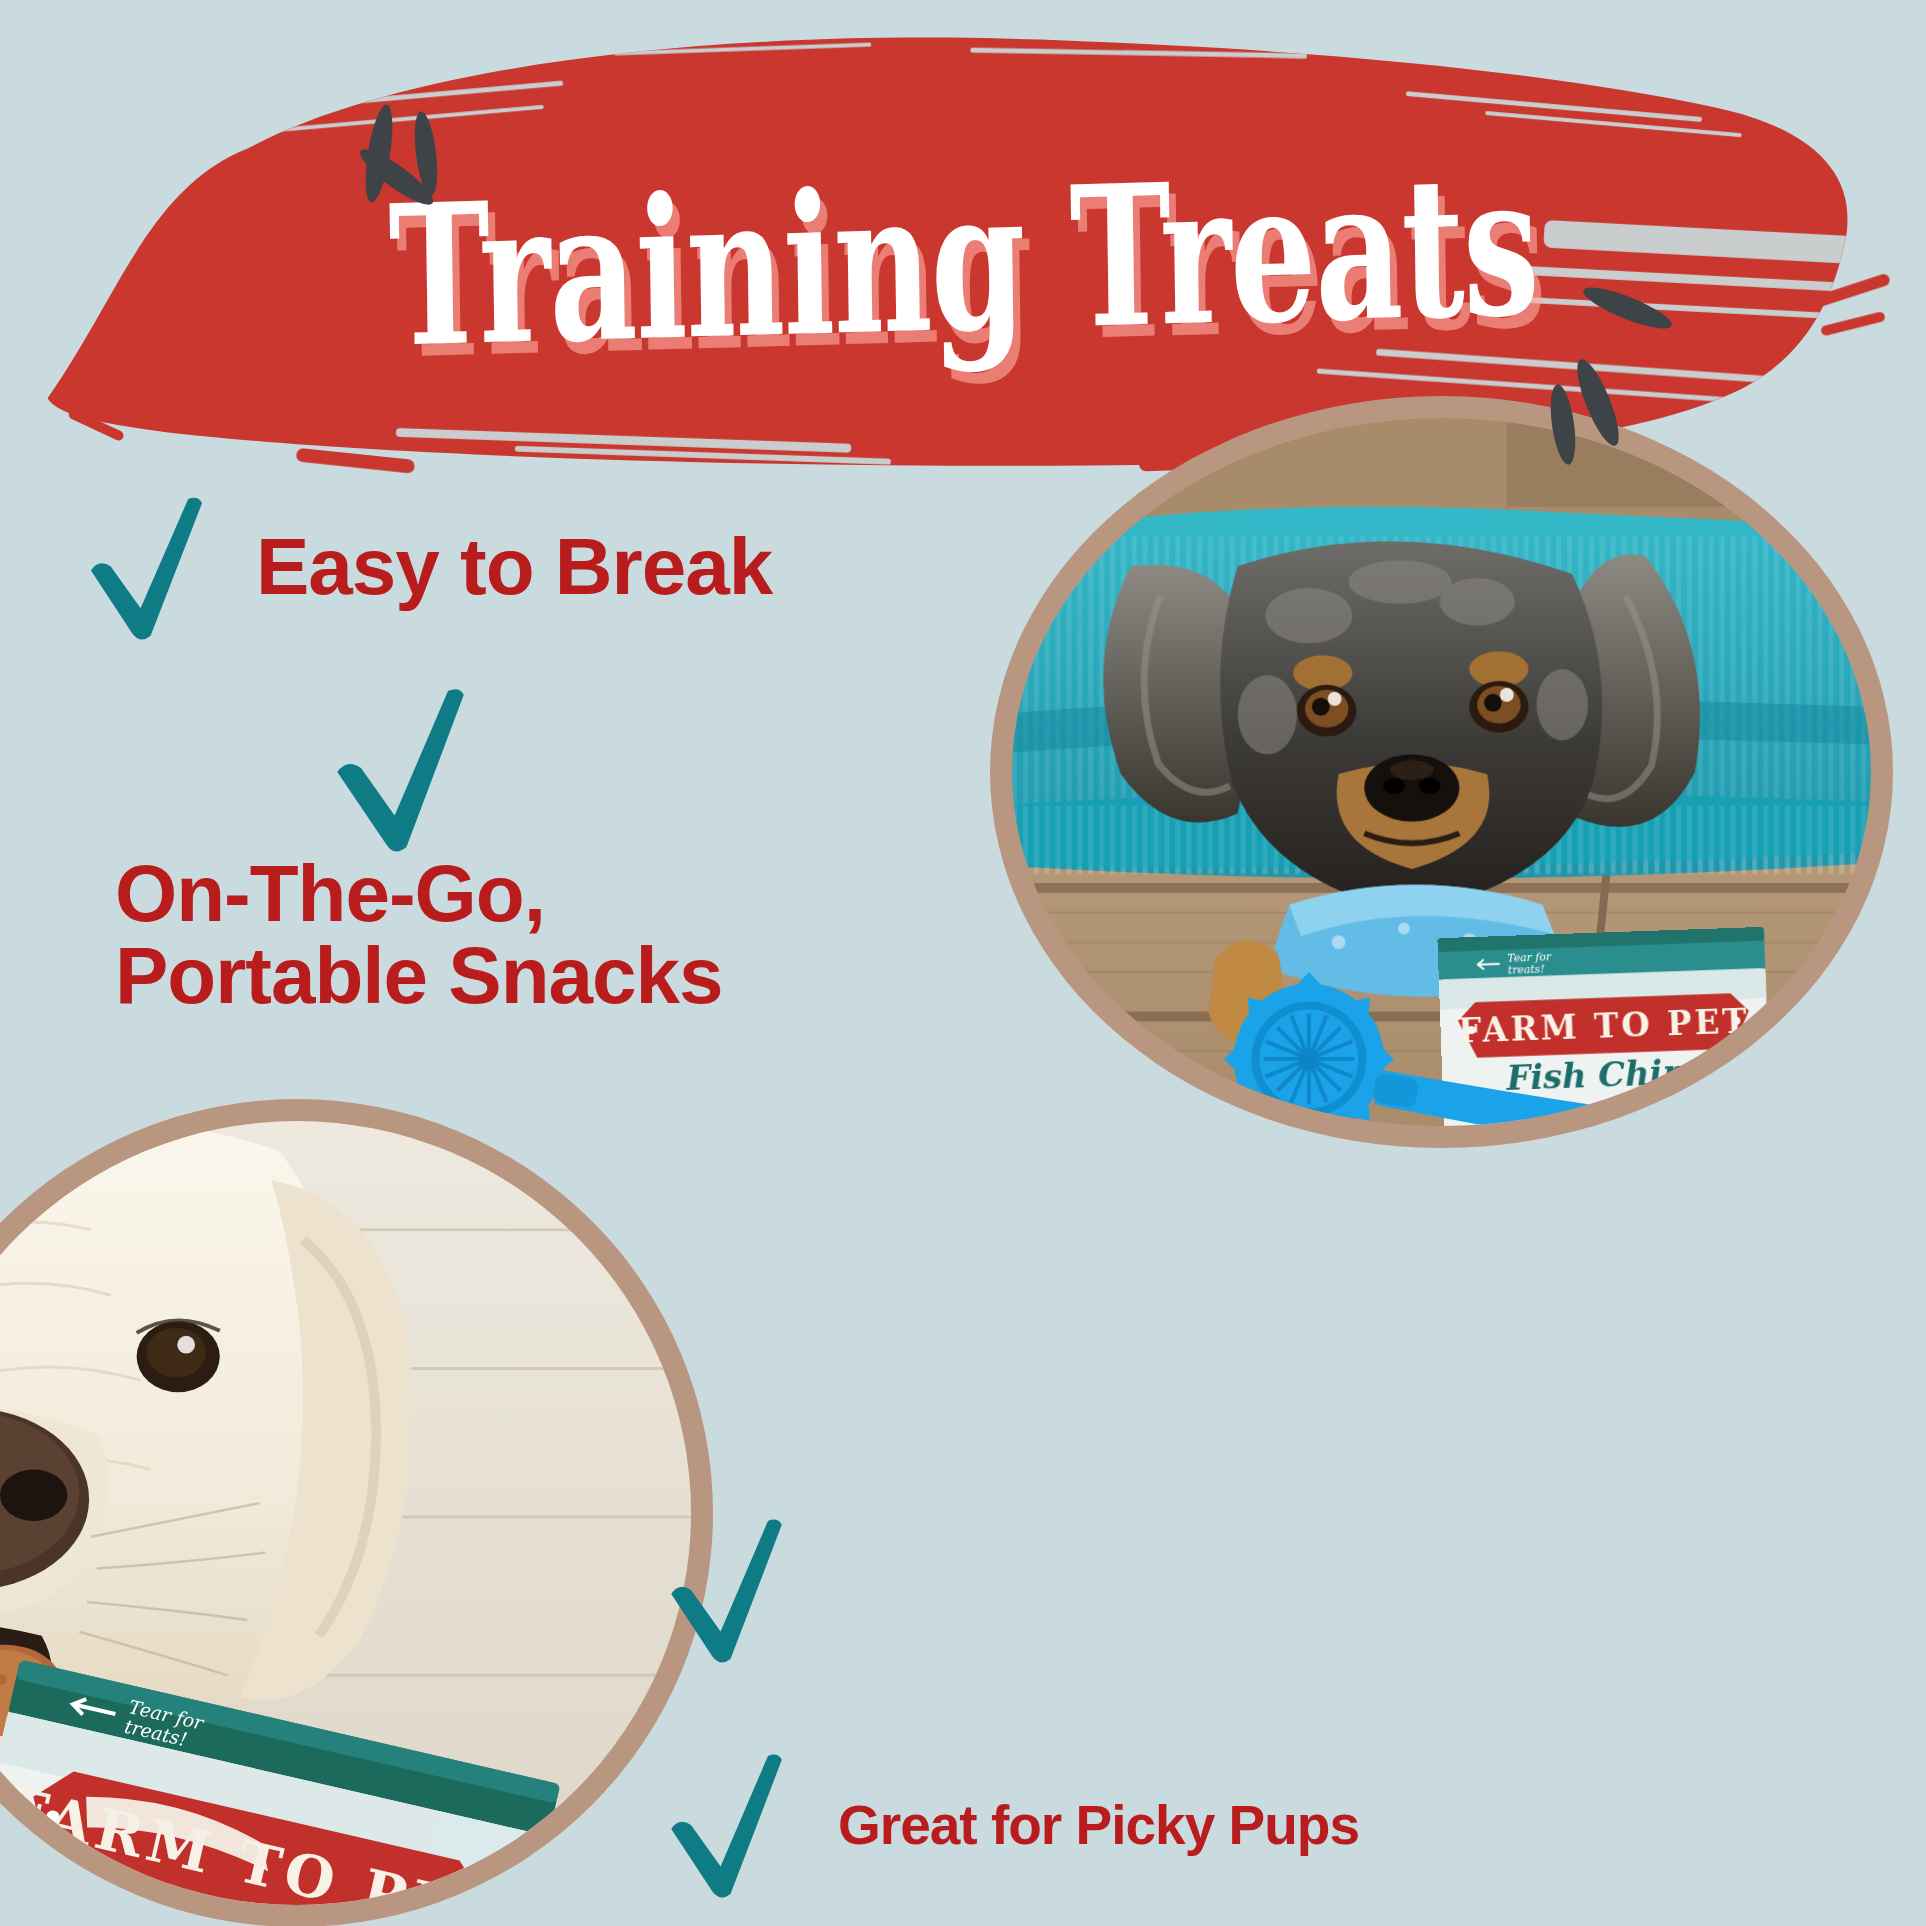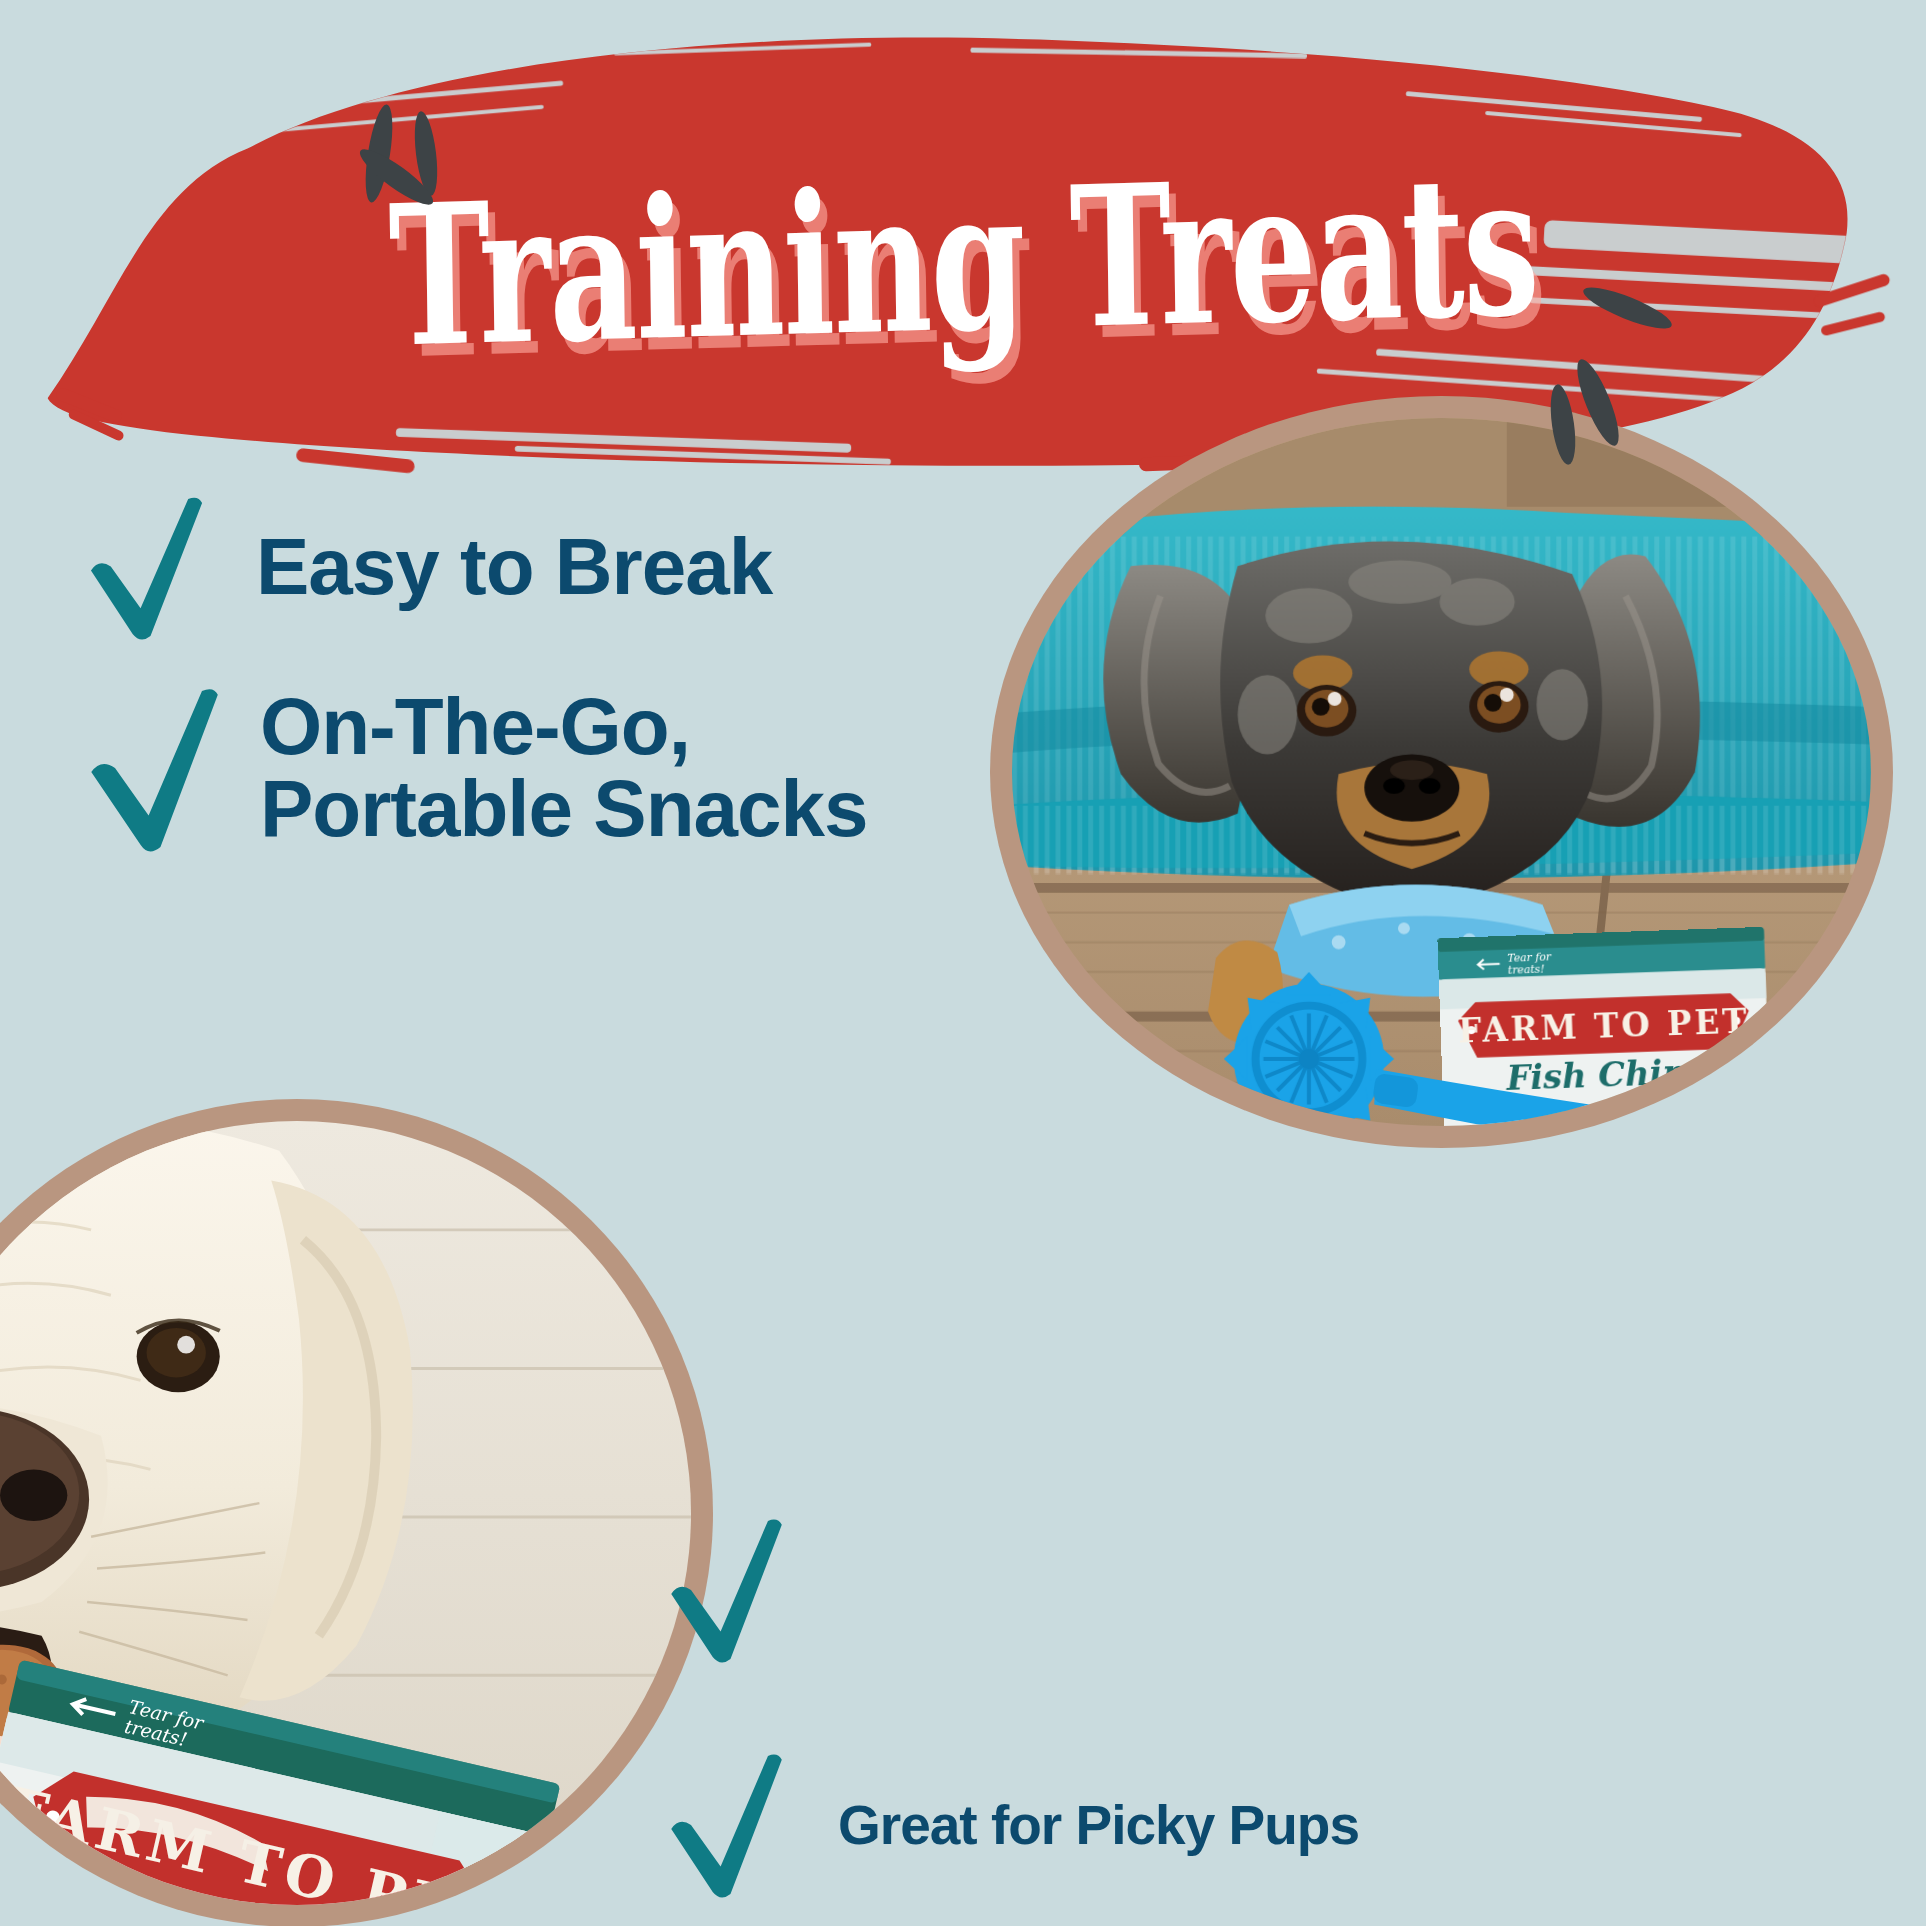--- a/index.html
+++ b/index.html
@@ -63,30 +63,30 @@
   
   #circle-golden { left:-119px; top:1099px; width:832px; height:828px; }
   #circle-golden .photo-inner { left:22px; top:22px; right:22px; bottom:22px; }
 
   
   .bullet { position:absolute; display:flex; align-items:center; z-index:8; }
   .check-icon { flex:0 0 auto; }
   .bullet-text {
     font-family:"Liberation Sans", sans-serif;
     font-weight:700;
-    color:#0c4a6e;
+    color:#b91c1c;
     letter-spacing:-1px;
     line-height:1.03;
     white-space:pre-line;
   }
 
   #bullet-0 { left:85px;  top:493px;  }
   #bullet-0 .bullet-text { font-size:80px; margin-left:44px; }
 
-  #bullet-1 { left:85px;  top:683px;  }
+  #bullet-1 { left:85px;  top:683px;flex-direction:column;  }
   #bullet-1 .bullet-text { font-size:80px; margin-left:30px; }
 
   #bullet-2 { left:665px; top:1515px; }
   #bullet-2 .bullet-text { font-size:80px; margin-left:28px; }
 
   #bullet-3 { left:665px; top:1750px; }
   #bullet-3 .bullet-text { font-size:55px; margin-left:46px; }
 </style>
 </head>
 <body>

